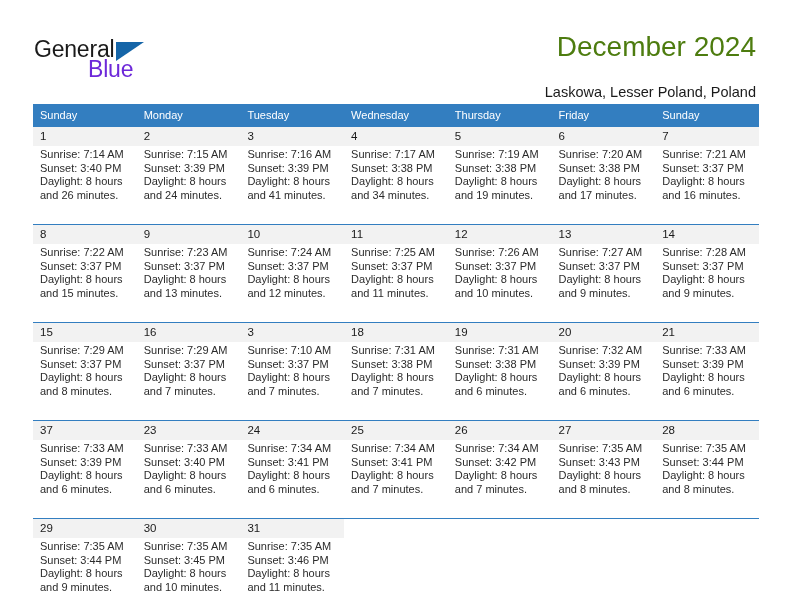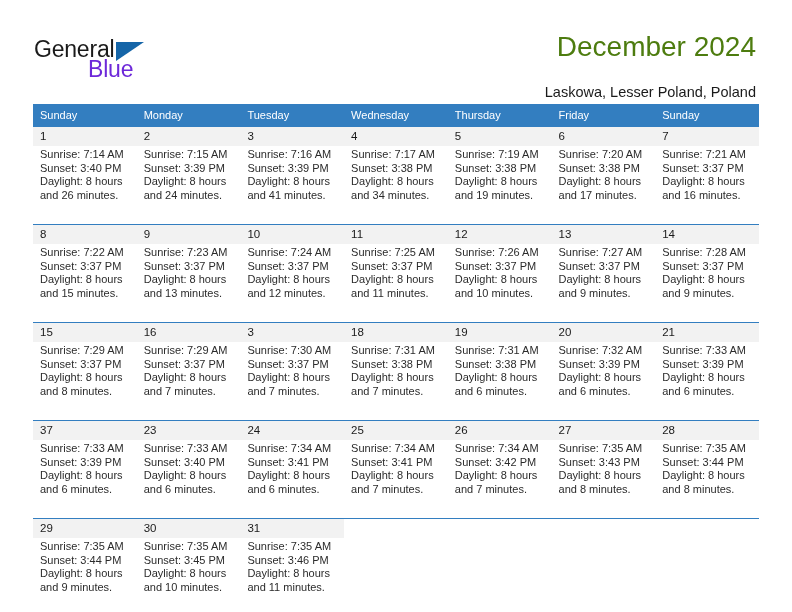--- a/index.html
+++ b/index.html
@@ -308,21 +308,21 @@
             <div class="line">Daylight: 8 hours</div>
             <div class="line">and 8 minutes.</div>
           </td>
           <td>
             <div class="line">Sunrise: 7:29 AM</div>
             <div class="line">Sunset: 3:37 PM</div>
             <div class="line">Daylight: 8 hours</div>
             <div class="line">and 7 minutes.</div>
           </td>
           <td>
-            <div class="line">Sunrise: 7:30 AM</div>
+            <div class="line">Sunrise: 7:10 AM</div>
             <div class="line">Sunset: 3:37 PM</div>
             <div class="line">Daylight: 8 hours</div>
             <div class="line">and 7 minutes.</div>
           </td>
           <td>
             <div class="line">Sunrise: 7:31 AM</div>
             <div class="line">Sunset: 3:38 PM</div>
             <div class="line">Daylight: 8 hours</div>
             <div class="line">and 7 minutes.</div>
           </td>

